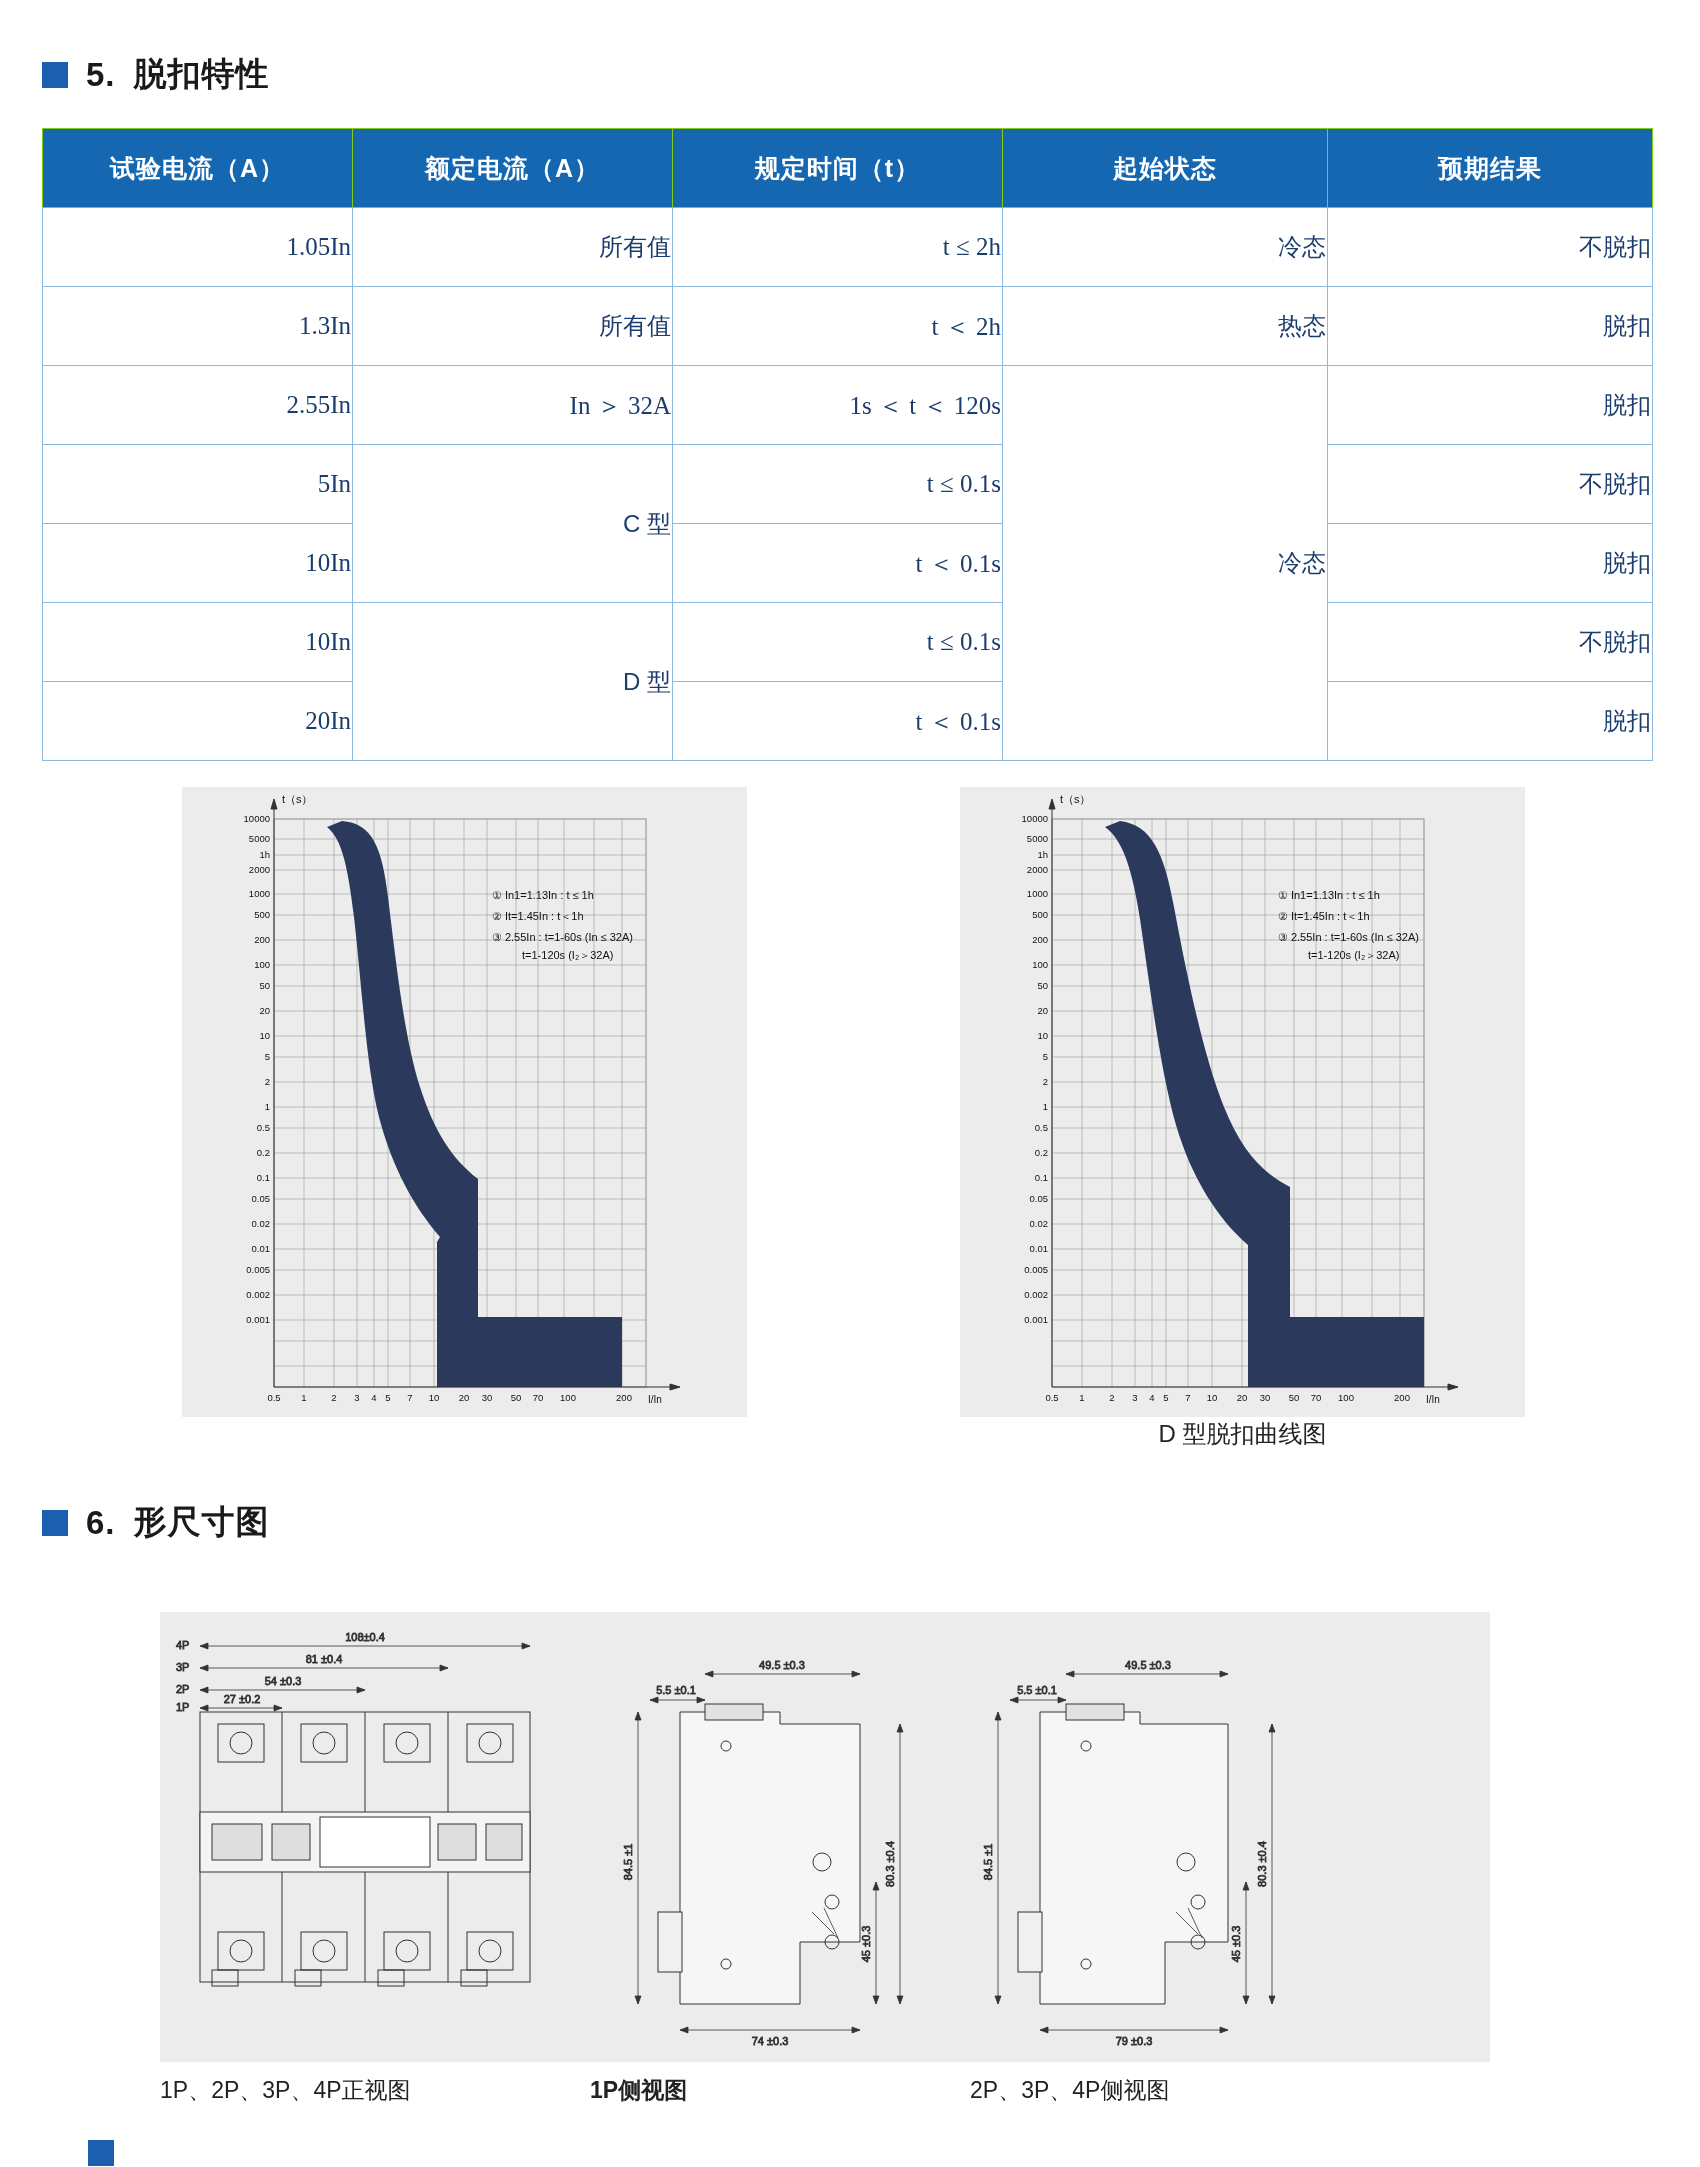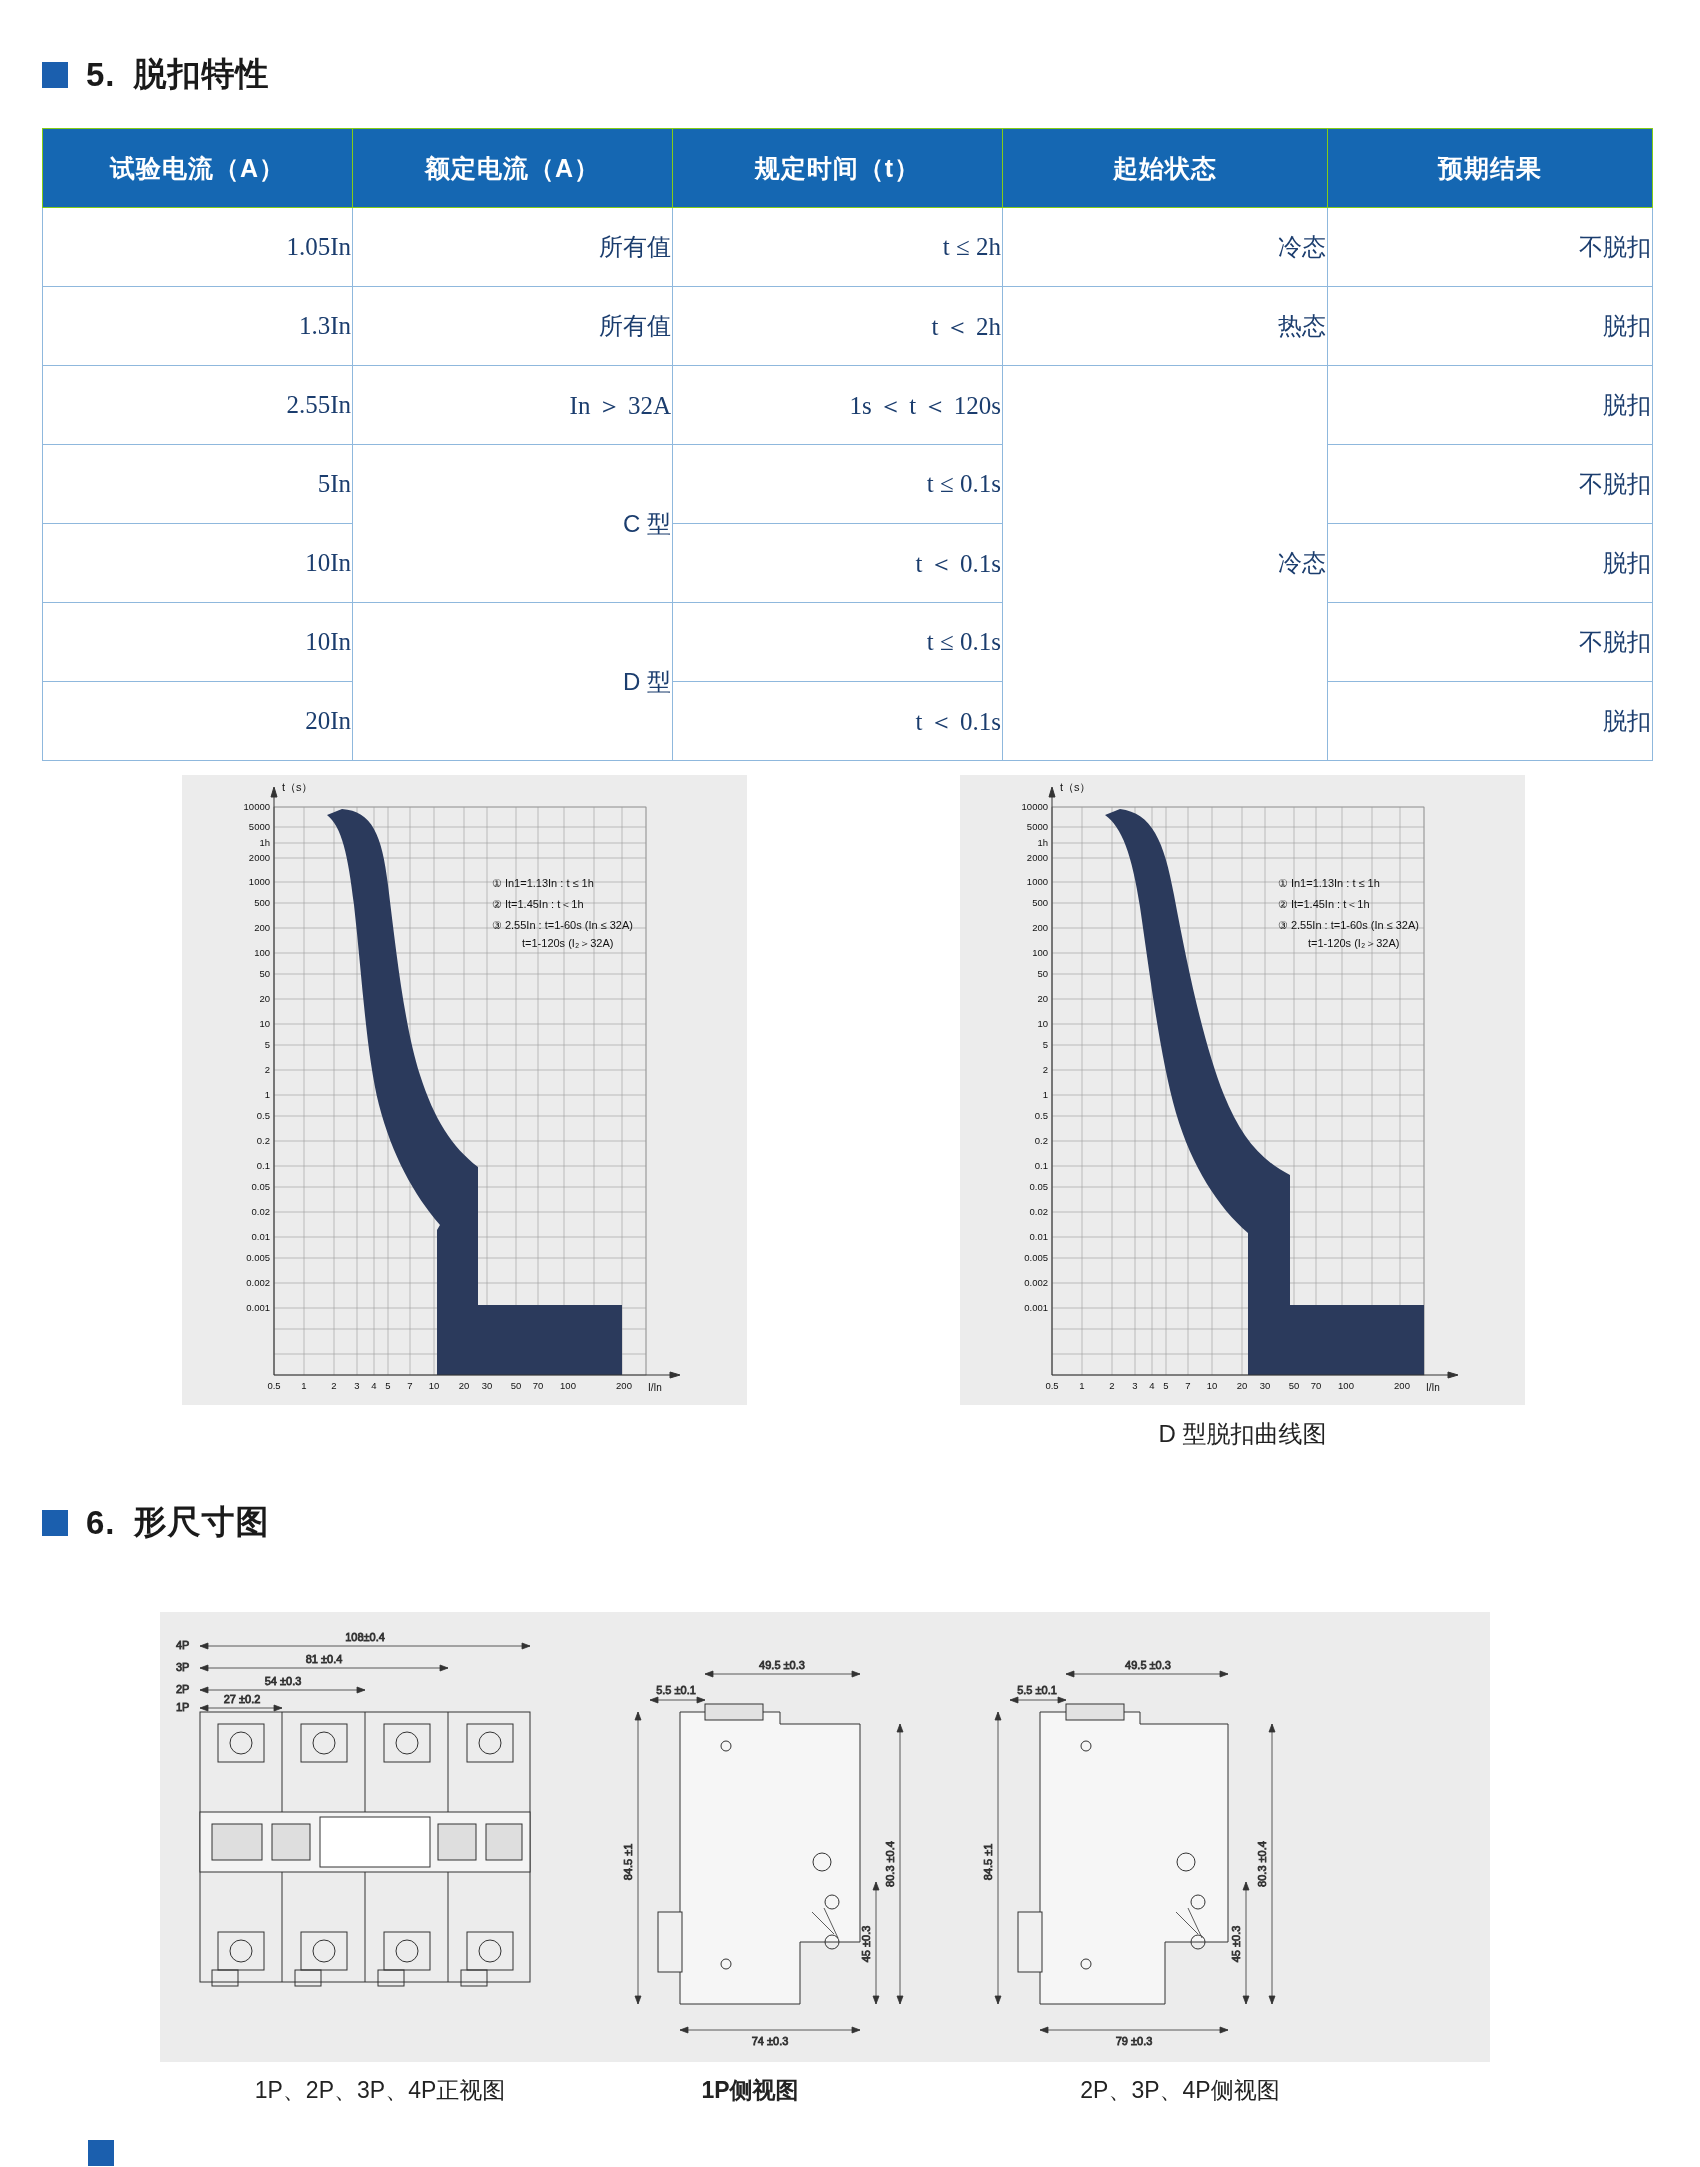--- a/index.html
+++ b/index.html
@@ -34,30 +34,30 @@
   table.spec td{
     border:1px solid #8fb8dd;
     text-align:right;
     font-size:25px;
     color:#1b3d6e;
     height:76px;
     font-family:"Liberation Serif","DejaVu Serif",serif;
   }
   table.spec td.cjk{font-family:Liberation Sans, sans-serif;font-size:24px;}
   .curve-box{
-    position:absolute;background:#ececec;
+    position:absolute;background:#ececec;margin-top:12px;
   }
   .curve-cap{
     position:absolute;text-align:center;font-size:24px;color:#222;
     font-family:"Liberation Sans","DejaVu Sans",sans-serif;
   }
 
   
   .dim-box{position:absolute;left:160px;top:1612px;width:1330px;height:450px;background:#ececec;border-radius:19px;}
-  .dim-cap{position:absolute;font-size:23px;color:#222;text-align:center;}
+  .dim-cap{position:absolute;font-size:23px;color:#222;text-align:left;}
   .bottom-sq{position:absolute;left:88px;top:2140px;width:26px;height:26px;background:#1b5fae;}
 </style>
 </head>
 <body>
 
 <div class="page">
 
   <div class="section-head" style="left:42px;top:52px;">
     <span class="sq"></span>
     <span class="section-title">5.</span>

